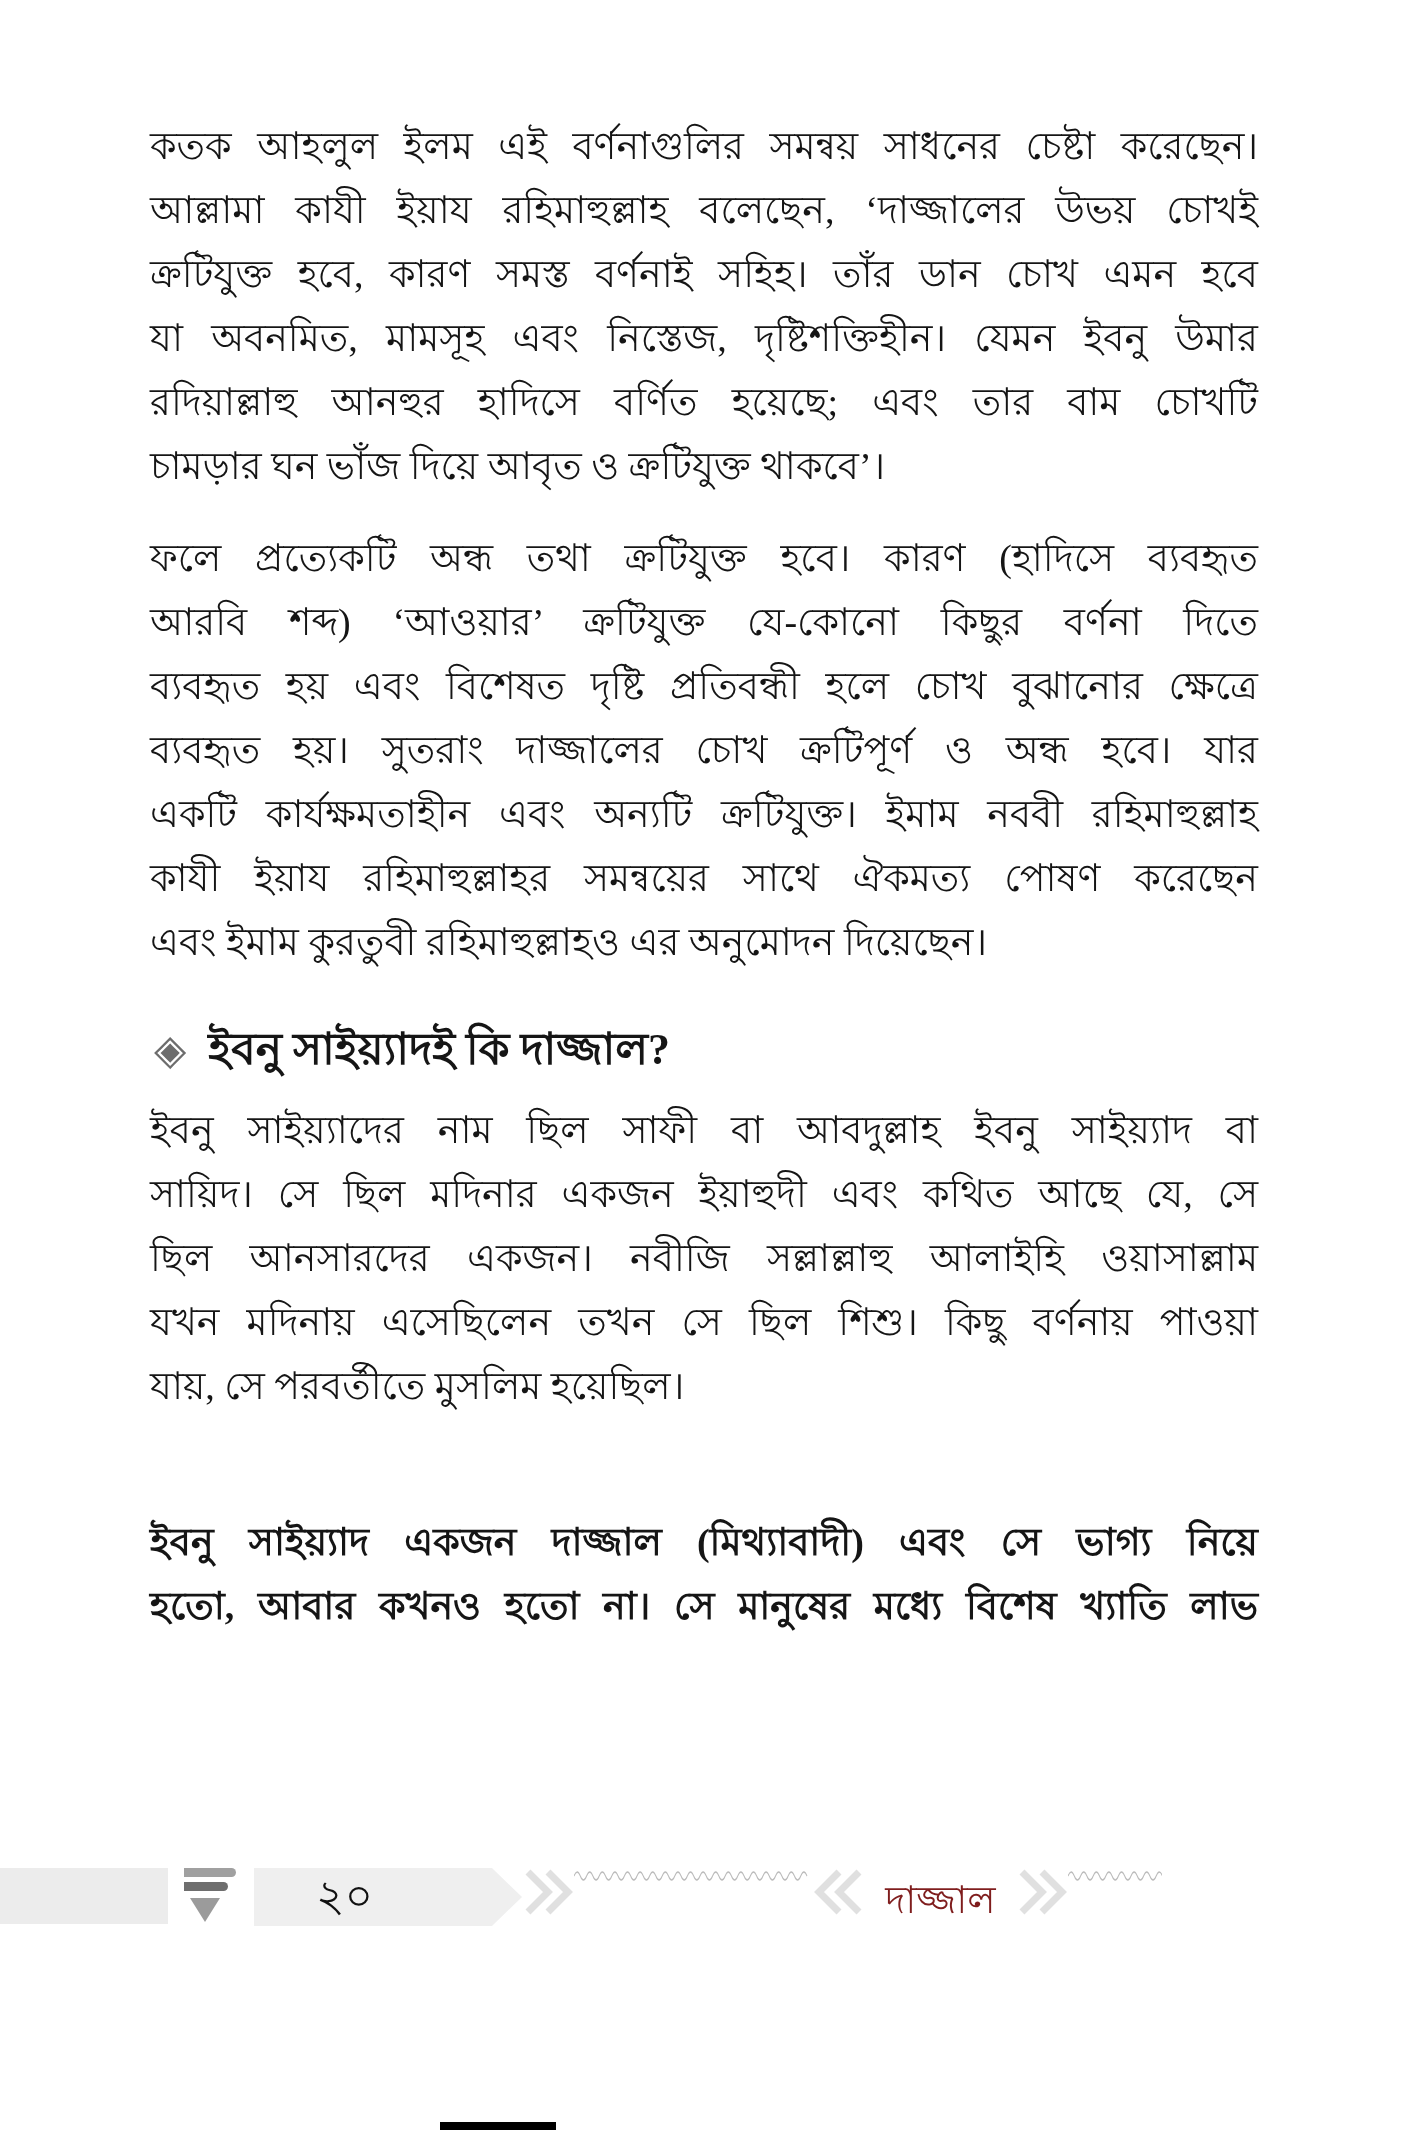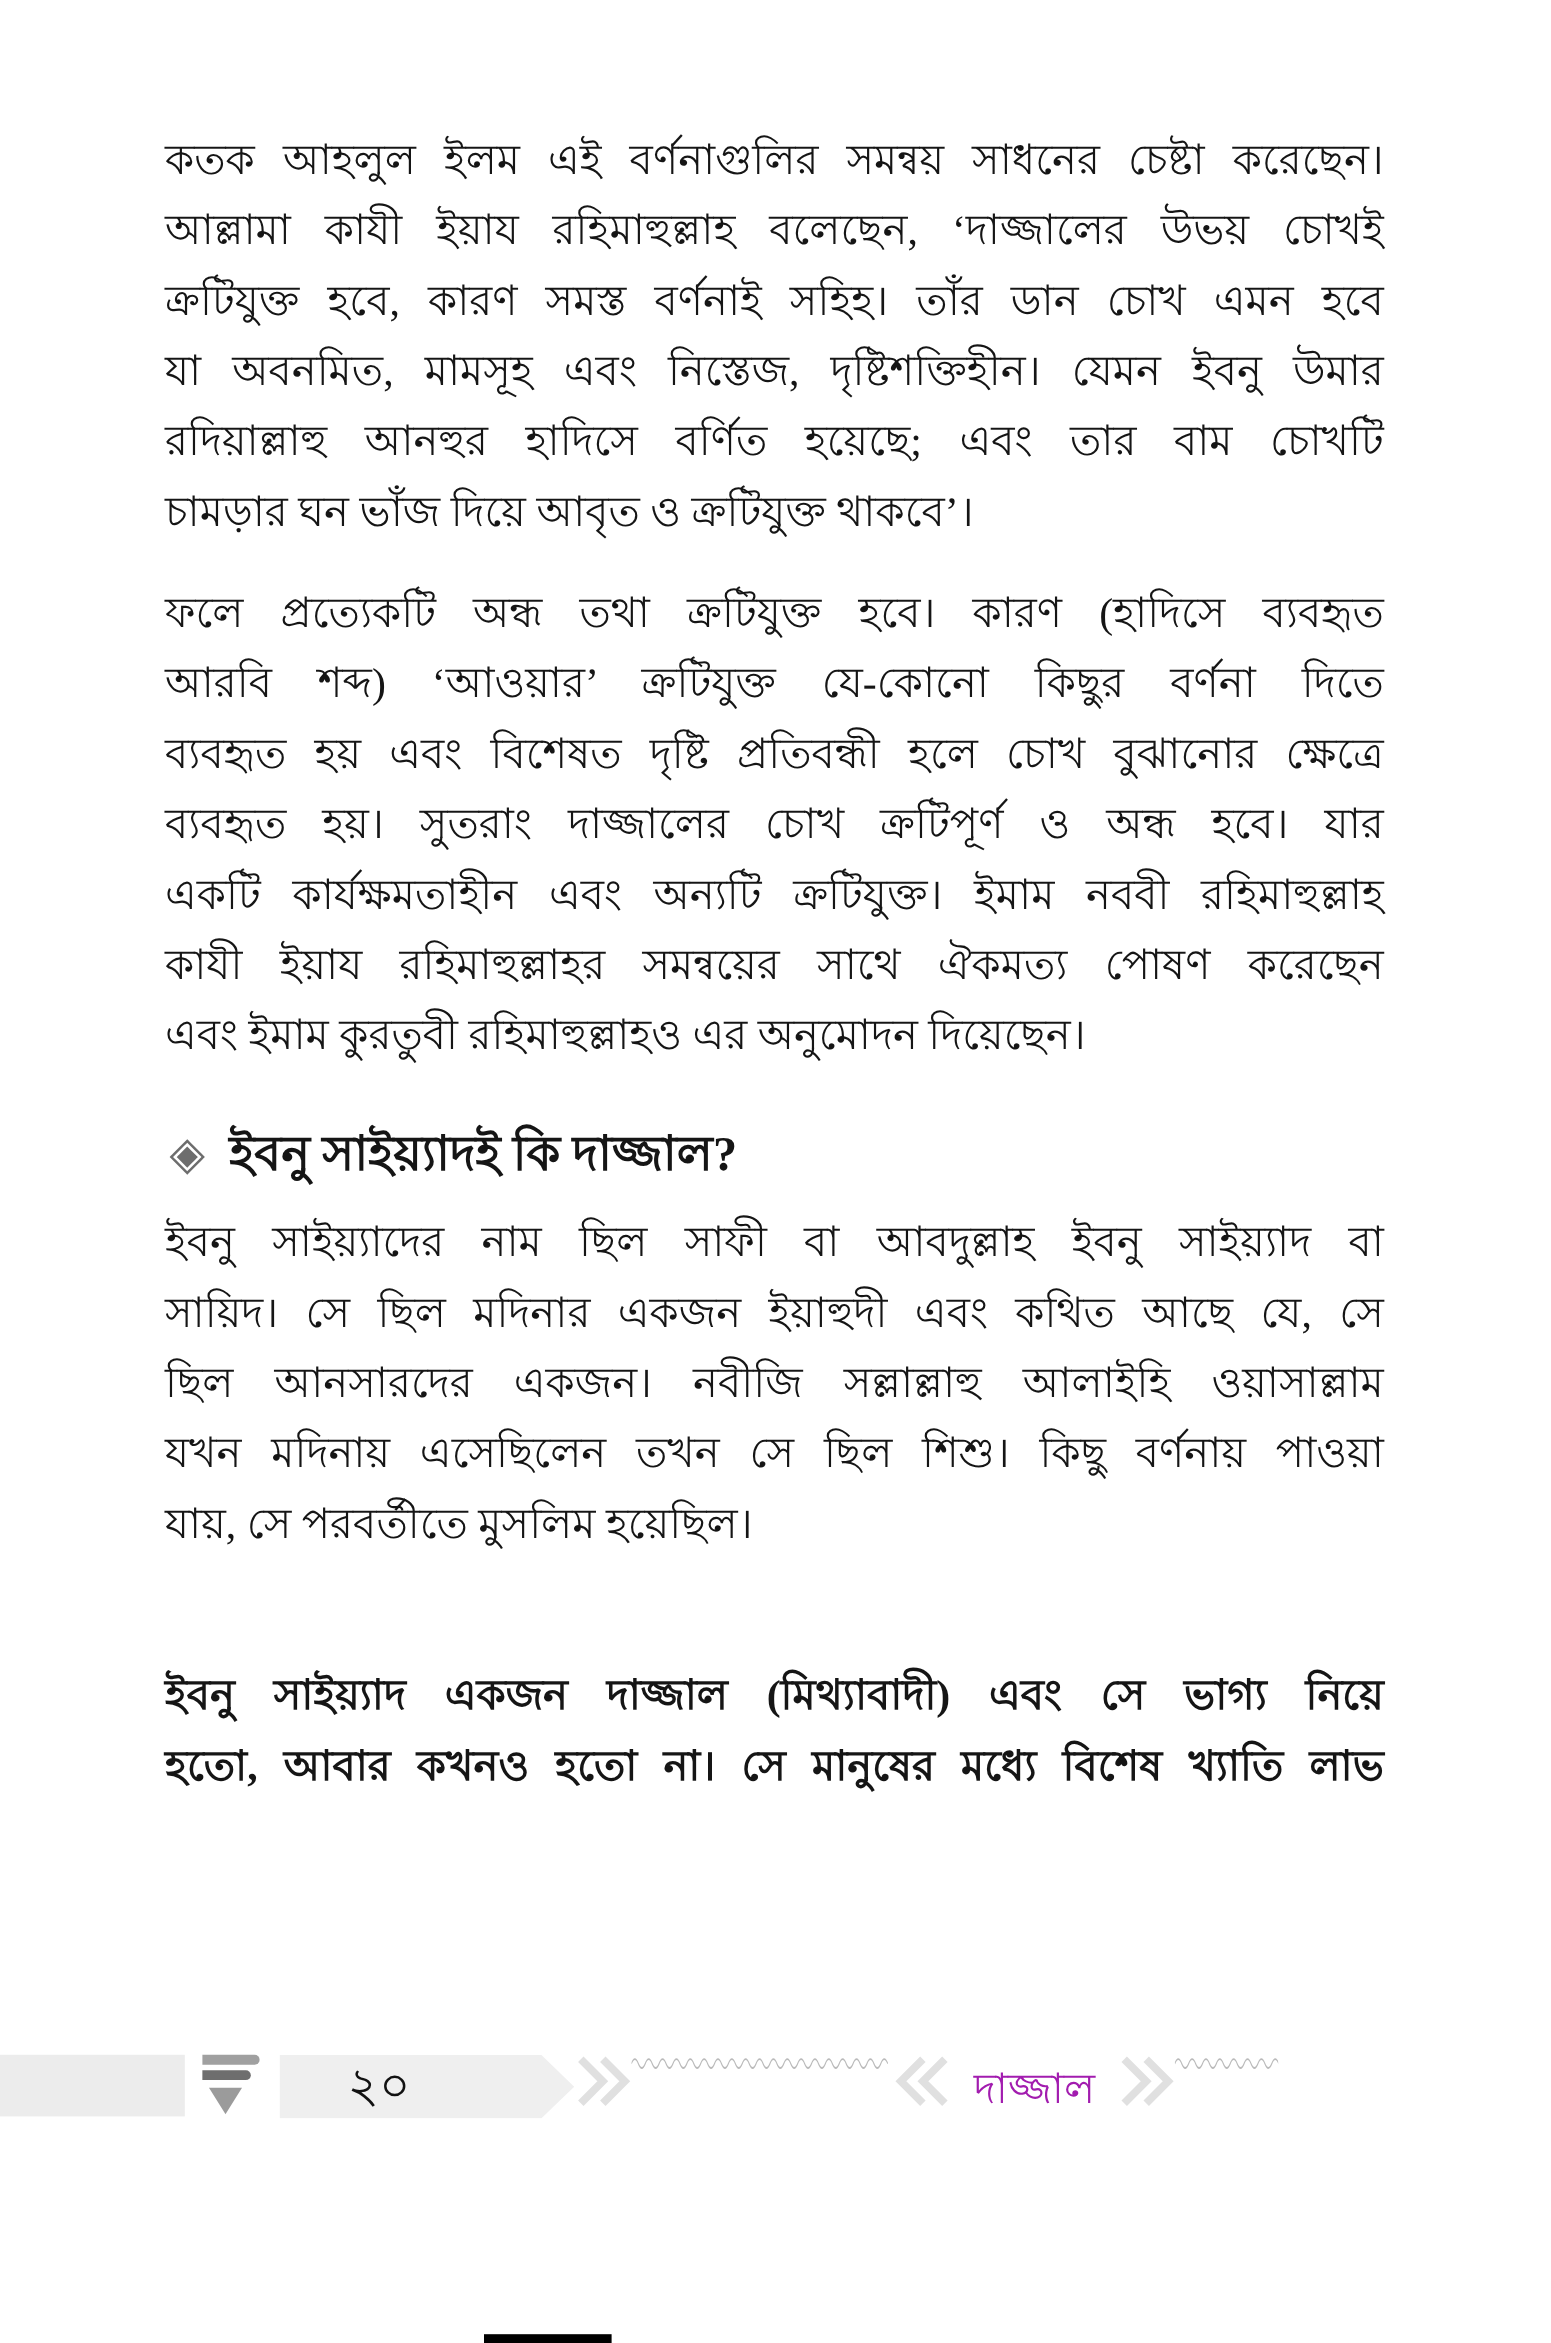--- a/index.html
+++ b/index.html
@@ -107,21 +107,21 @@
     margin-left: 62px;
     color: #111111;
   }
   .chev { flex: 0 0 auto; display: block; }
   .wave { flex: 1 1 auto; display: block; min-width: 40px; }
   .footer-title {
     flex: 0 0 auto;
     font-size: 38px;
     line-height: 64px;
     margin: 0 20px;
-    color: #a21caf;
+    color: #7f1d1d;
   }
   .artifact {
     position: absolute;
     left: 440px;
     top: 2122px;
     width: 116px;
     height: 8px;
     background: #000000;
   }
 </style>

